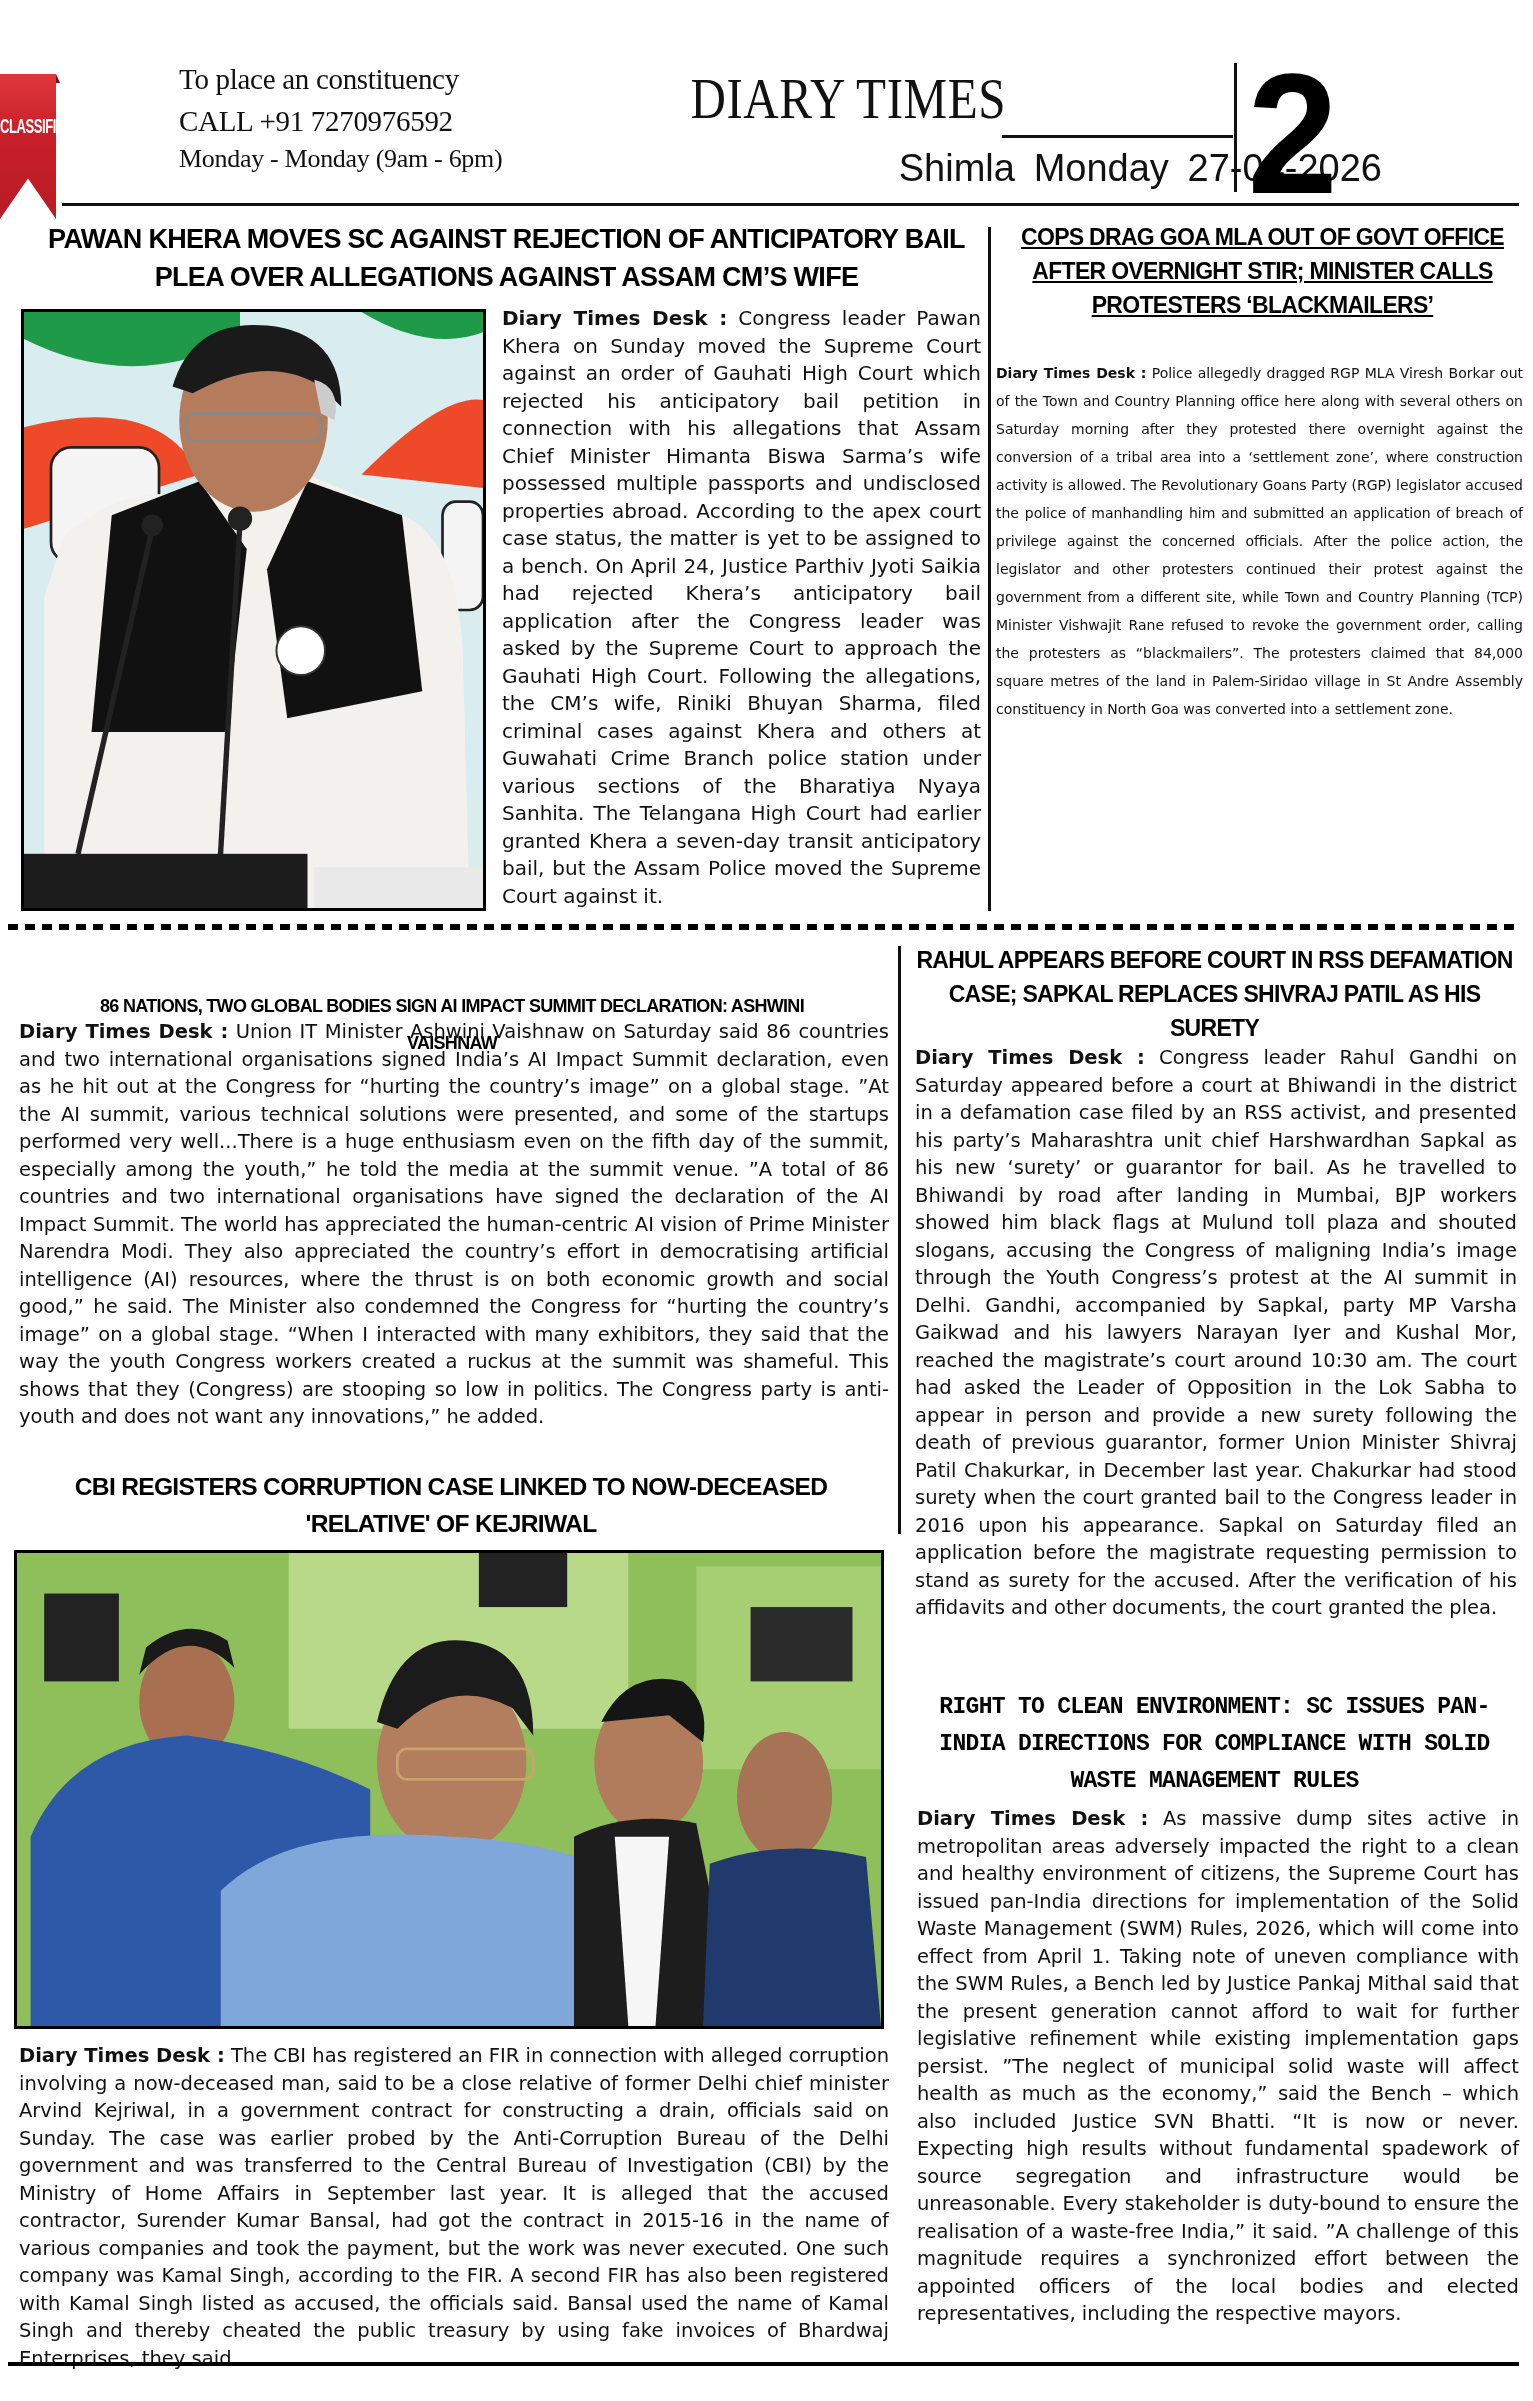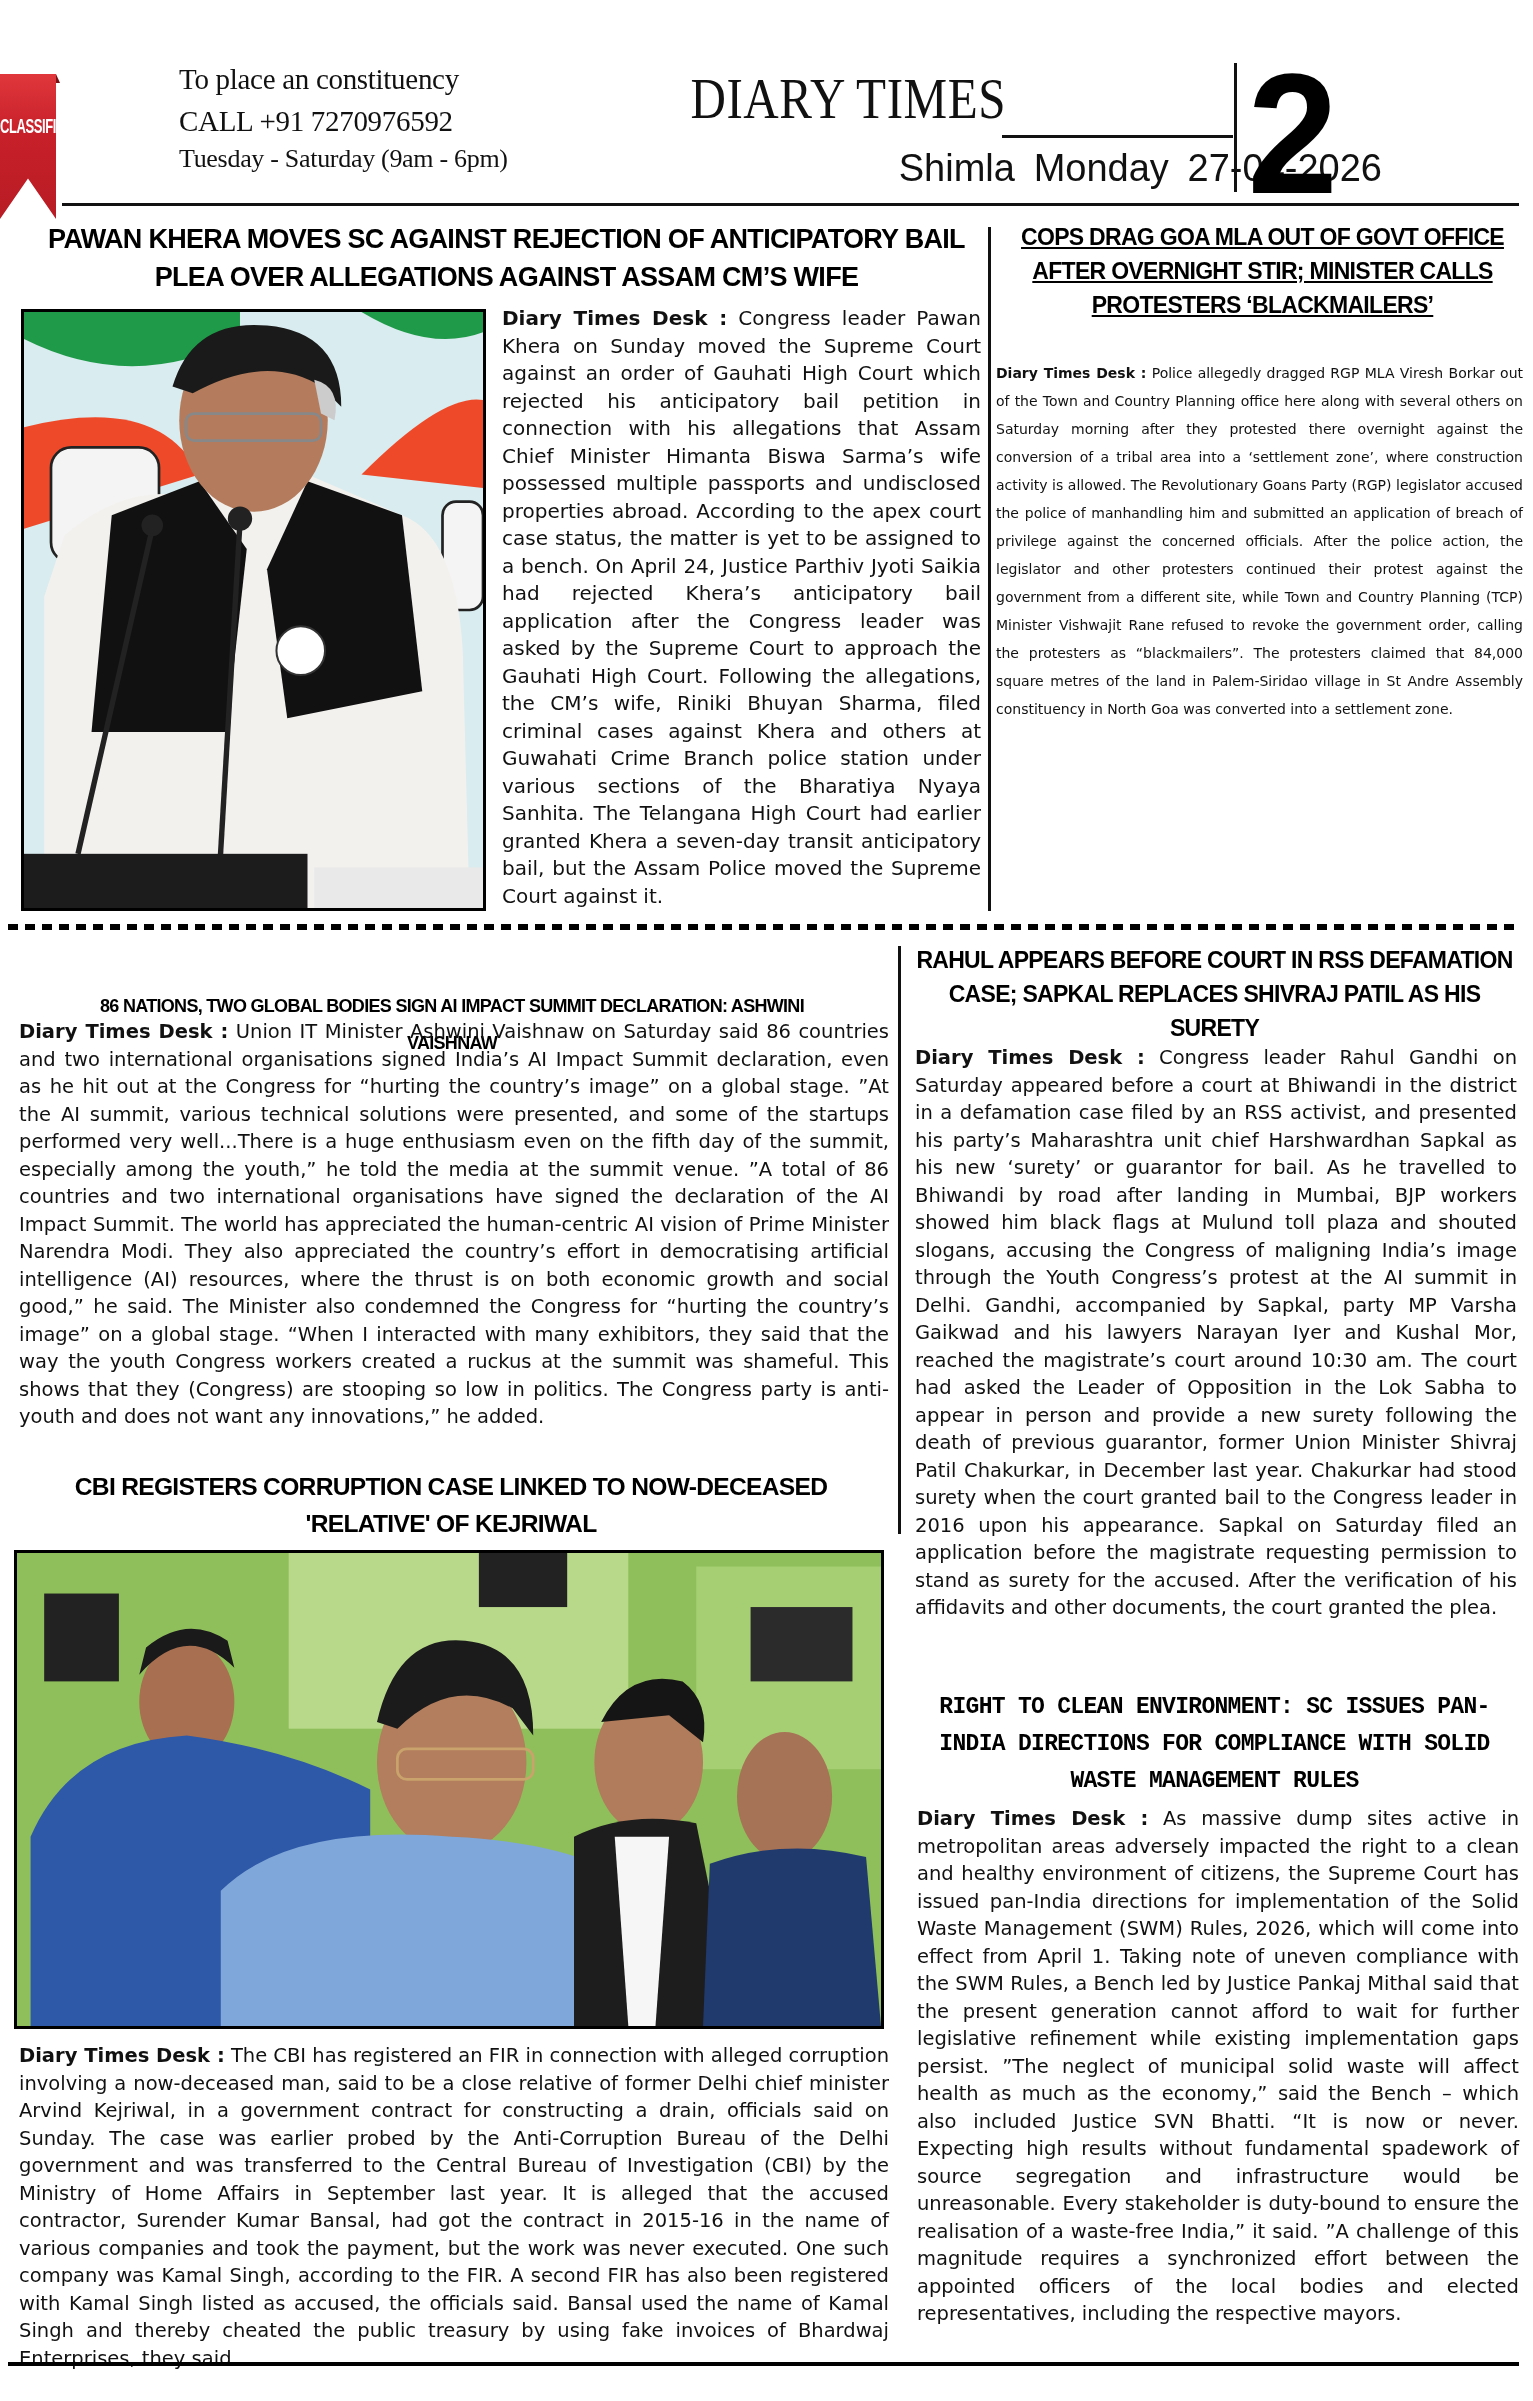--- a/index.html
+++ b/index.html
@@ -72,21 +72,21 @@
 </style>
 </head>
 <body>
 
 <div class="ribbon"></div>
 <div class="ribbon-fold"></div>
 <div class="ribbon-label">CLASSIFIED</div>
 
 <div class="ad-line ad-1">To place an constituency</div>
 <div class="ad-line ad-2">CALL  +91 7270976592</div>
-<div class="ad-line ad-3">Tuesday - Saturday (9am - 6pm)</div>
+<div class="ad-line ad-3">Monday - Monday (9am - 6pm)</div>
 
 <div class="brand">DIARY TIMES</div>
 <div class="brand-underline"></div>
 <div class="dateline">Shimla  Monday  27-04-2026</div>
 <div class="page-divider"></div>
 <div class="page-number">2</div>
 <div class="head-rule"></div>
 
 <div class="headline" style="left:20.5px; top:220px; width:972px; font-size:27px; line-height:38px;">PAWAN KHERA MOVES SC AGAINST REJECTION OF ANTICIPATORY BAIL PLEA OVER ALLEGATIONS AGAINST ASSAM CM’S WIFE</div>
 

